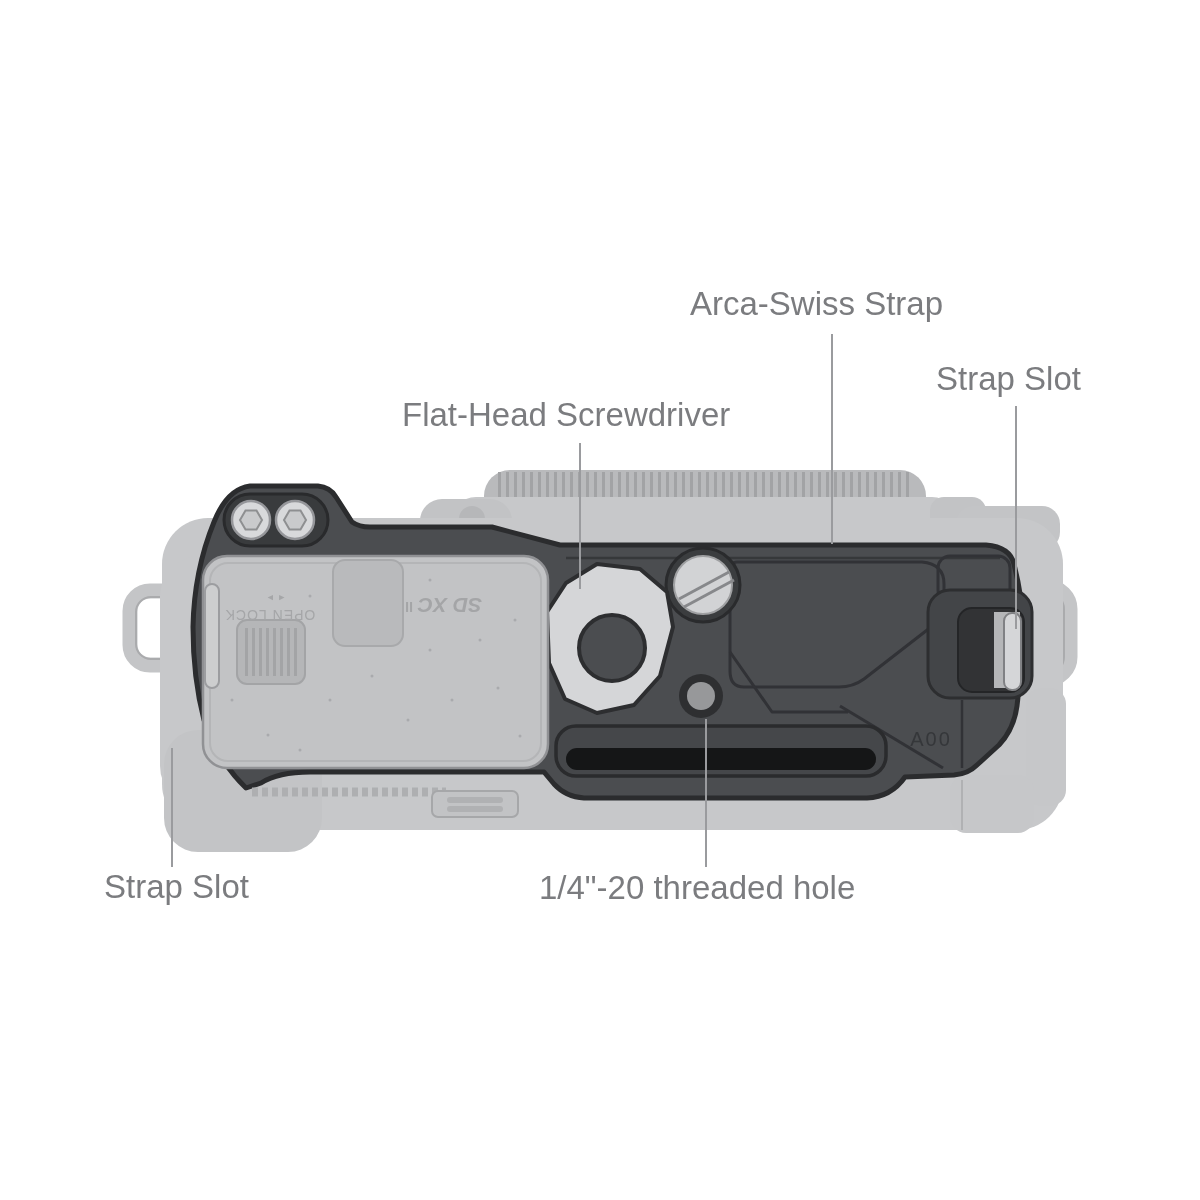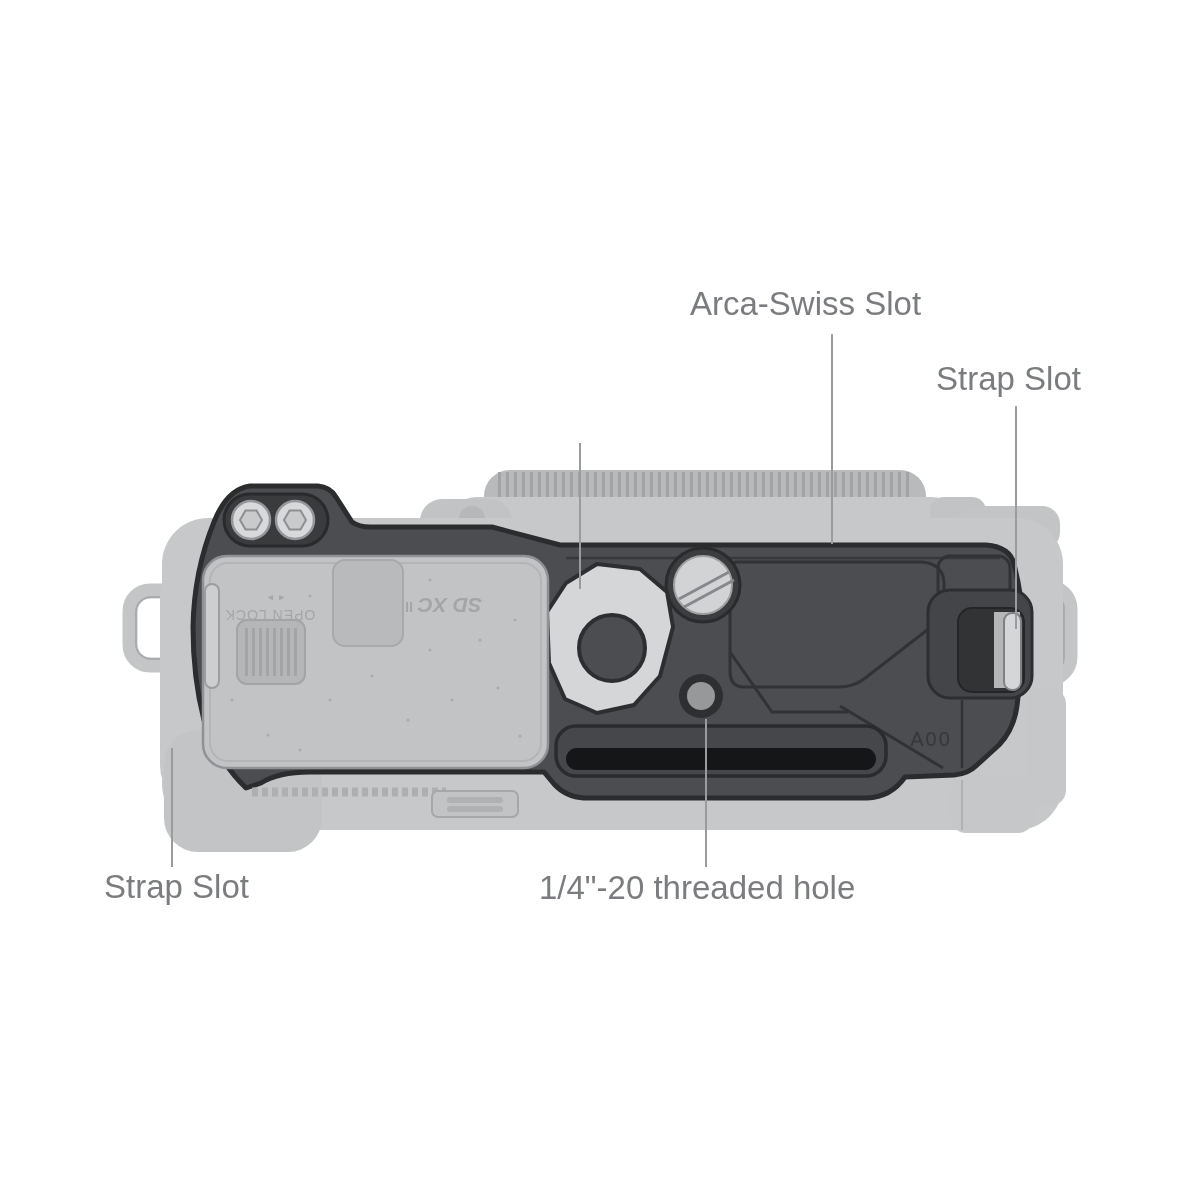--- a/index.html
+++ b/index.html
@@ -149,21 +149,22 @@
 
     <g stroke="#9a9b9e" stroke-width="2">
       <line x1="832" y1="334" x2="832" y2="544"></line>
       <line x1="1016" y1="406" x2="1016" y2="629"></line>
       <line x1="580" y1="443" x2="580" y2="589"></line>
       <line x1="172" y1="748" x2="172" y2="867"></line>
       <line x1="706" y1="719" x2="706" y2="867"></line>
     </g>
   </svg>
 
-  <div class="callout" style="left:690px;top:286px">Arca-Swiss Slot</div>
+  <div class="callout" style="left:690px;top:286px">Arca-Swiss Strap</div>
 
   <div class="callout" style="left:936px;top:361px">Strap Slot</div>
 
+  <div class="callout" style="left:402px;top:397px">Flat-Head Screwdriver</div>
 
   <div class="callout" style="left:104px;top:869px">Strap Slot</div>
 
   <div class="callout" style="left:539px;top:870px">1/4"-20 threaded hole</div>
 </div>
 
 </body></html>

